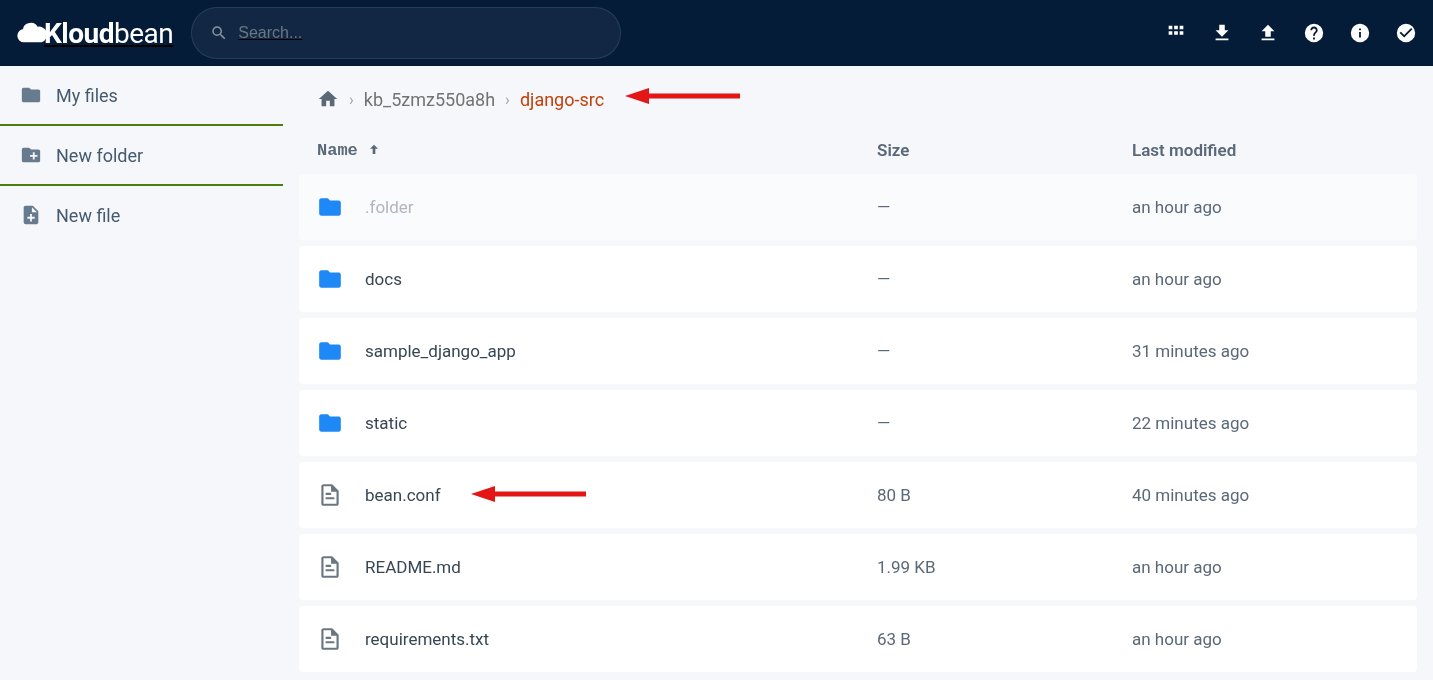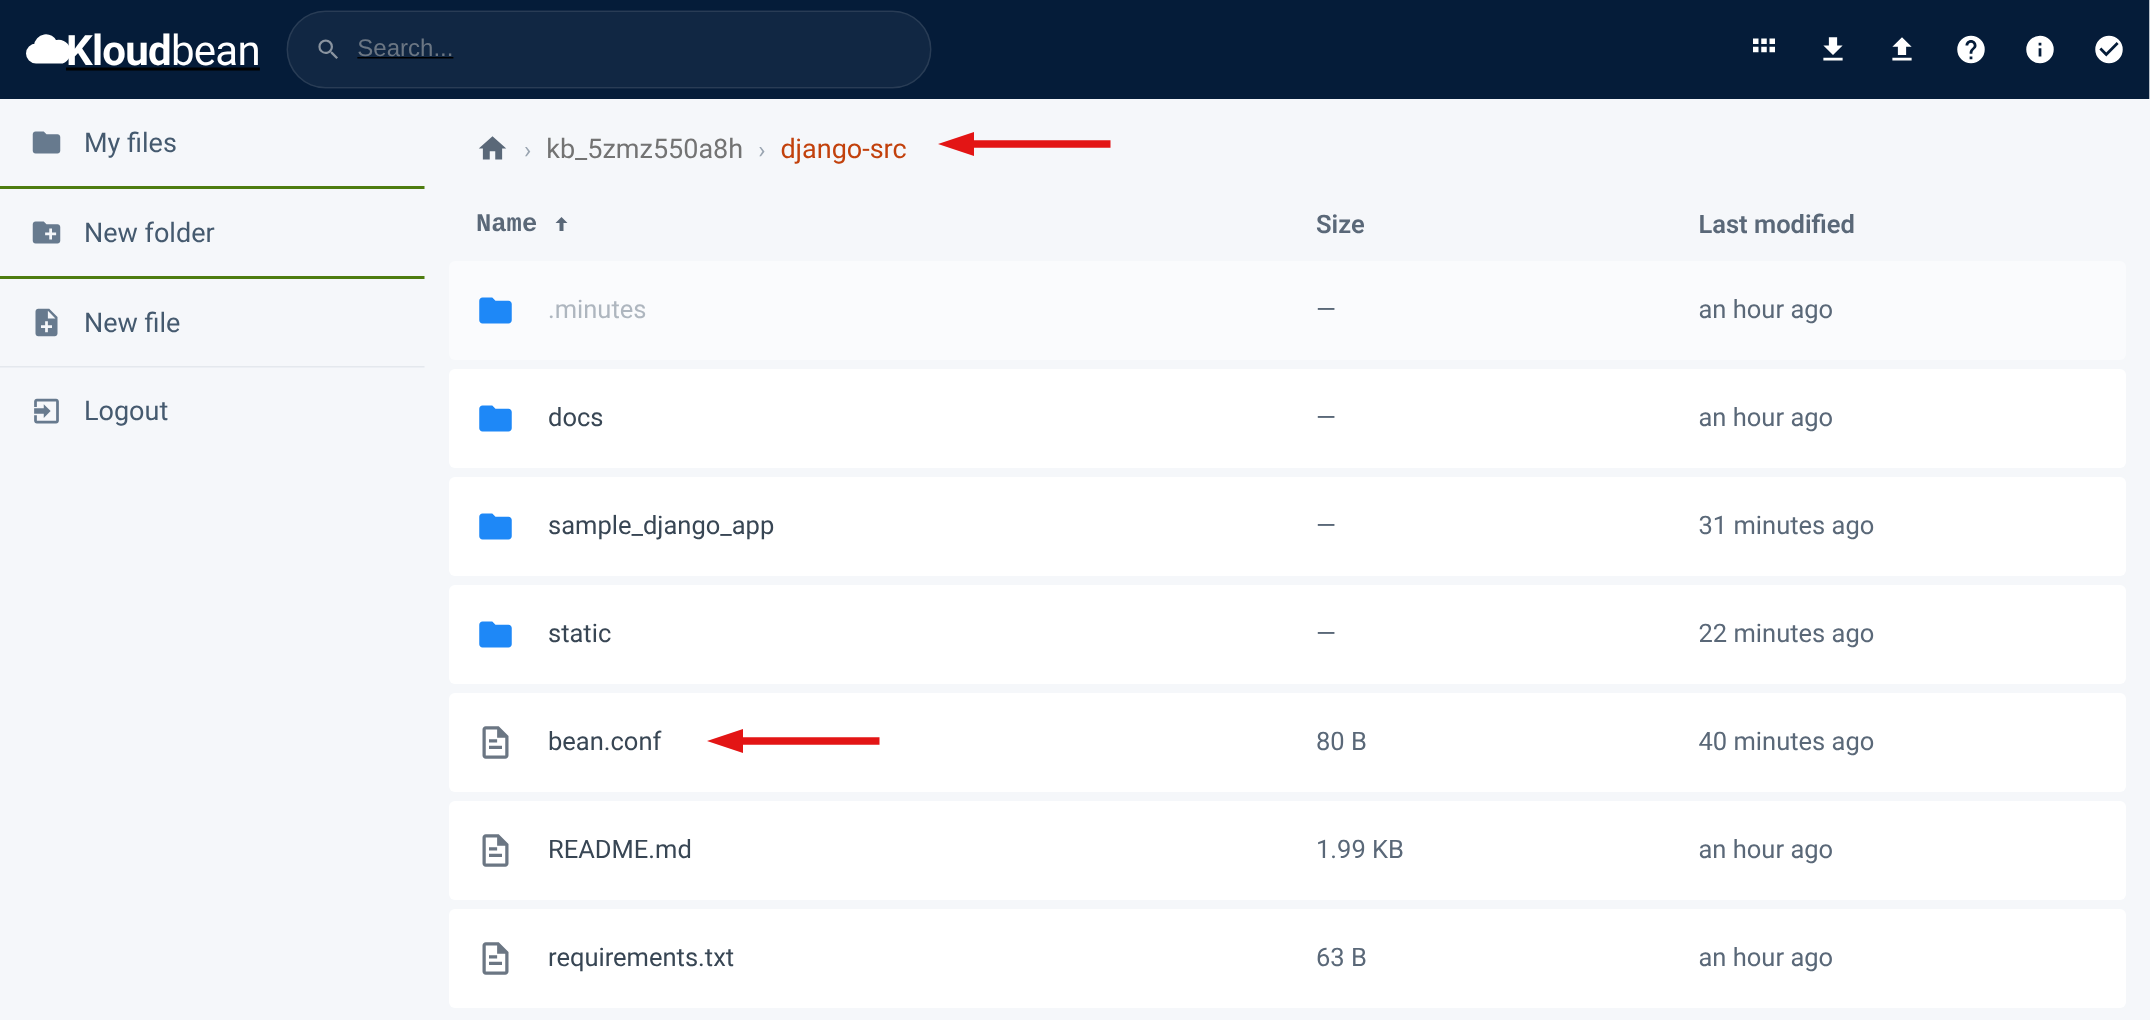--- a/index.html
+++ b/index.html
@@ -118,26 +118,20 @@
           <path d="M20 6h-8l-2-2H4c-1.1 0-2 .9-2 2v12c0 1.1.9 2 2 2h16c1.1 0 2-.9 2-2V8c0-1.1-.9-2-2-2zm-1 8h-3v3h-2v-3h-3v-2h3V9h2v3h3v2z"></path>
         </svg>
       <span>New folder</span>
     </div>
     <div class="side-item side-group-divider">
       <svg viewBox="0 0 24 24">
           <path d="M14 2H6c-1.1 0-2 .9-2 2v16c0 1.1.9 2 2 2h12c1.1 0 2-.9 2-2V8l-6-6zm2 14h-3v3h-2v-3H8v-2h3v-3h2v3h3v2zM13 9V3.5L18.5 9H13z"></path>
         </svg>
       <span>New file</span>
     </div>
-    <div class="side-item">
-      <svg viewBox="0 0 24 24">
-          <path d="M10 17l5-5-5-5v3H3v4h7v3zM19 3H5c-1.1 0-2 .9-2 2v4h2V5h14v14H5v-4H3v4c0 1.1.9 2 2 2h14c1.1 0 2-.9 2-2V5c0-1.1-.9-2-2-2z"></path>
-        </svg>
-      <span>Logout</span>
-    </div>
   </div>
 
   <div class="main pos-rel">
 
     <div class="breadcrumb">
       <svg class="home-ic" viewBox="0 0 24 24">
           <path d="M10 20v-6h4v6h5v-8h3L12 3 2 12h3v8z"></path>
         </svg>
       <span class="sep">›</span>
       <span class="bc-item">kb_5zmz550a8h</span>
@@ -164,21 +158,21 @@
     </div>
 
     <div class="file-list">
 
       <div class="file-row muted">
         <span class="file-icon folder-ic">
             <svg viewBox="0 0 24 24">
               <path d="M10 4H4c-1.1 0-2 .9-2 2v12c0 1.1.9 2 2 2h16c1.1 0 2-.9 2-2V8c0-1.1-.9-2-2-2h-8l-2-2z"></path>
             </svg>
           </span>
-        <span class="file-name">.minutes</span>
+        <span class="file-name">.folder</span>
         <span class="file-size">—</span>
         <span class="file-mod">an hour ago</span>
       </div>
 
       <div class="file-row">
         <span class="file-icon folder-ic">
             <svg viewBox="0 0 24 24">
               <path d="M10 4H4c-1.1 0-2 .9-2 2v12c0 1.1.9 2 2 2h16c1.1 0 2-.9 2-2V8c0-1.1-.9-2-2-2h-8l-2-2z"></path>
             </svg>
           </span>

